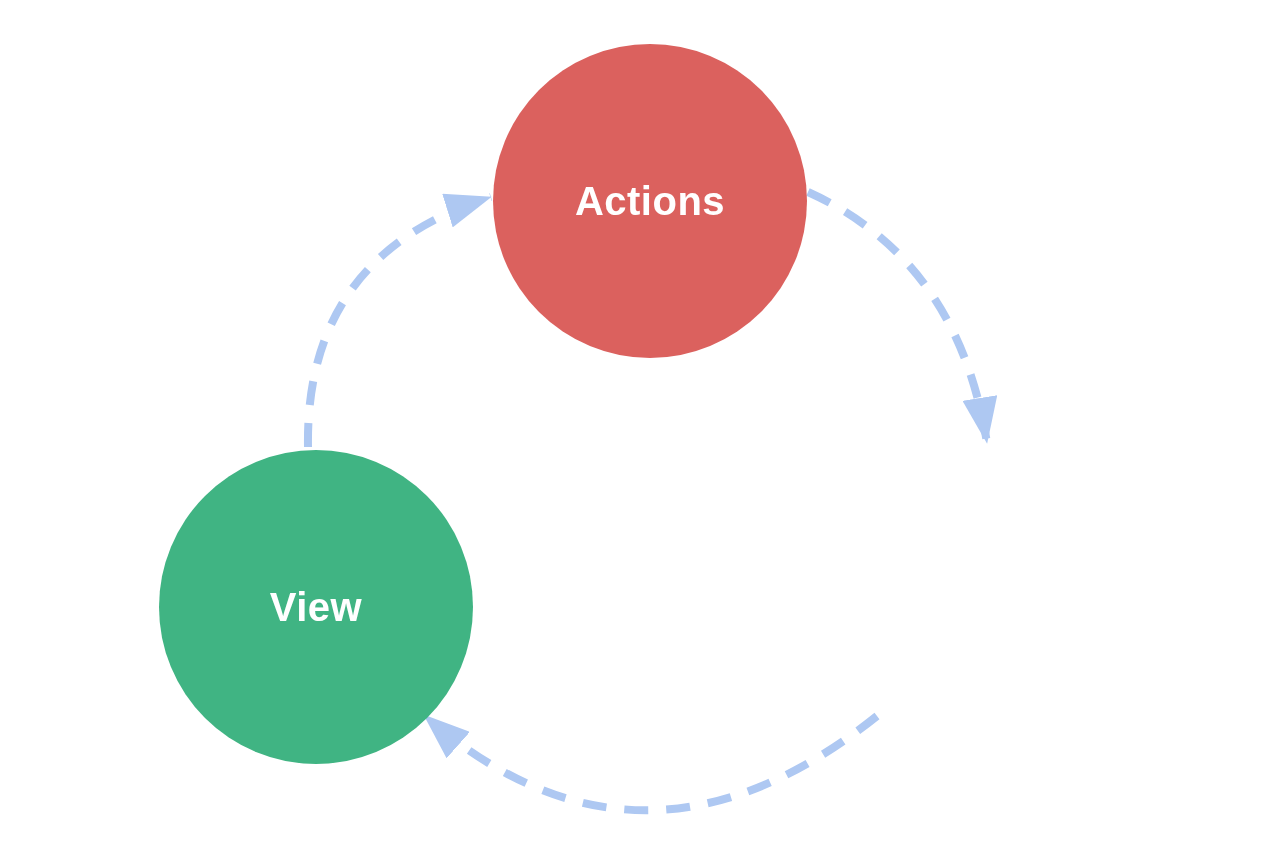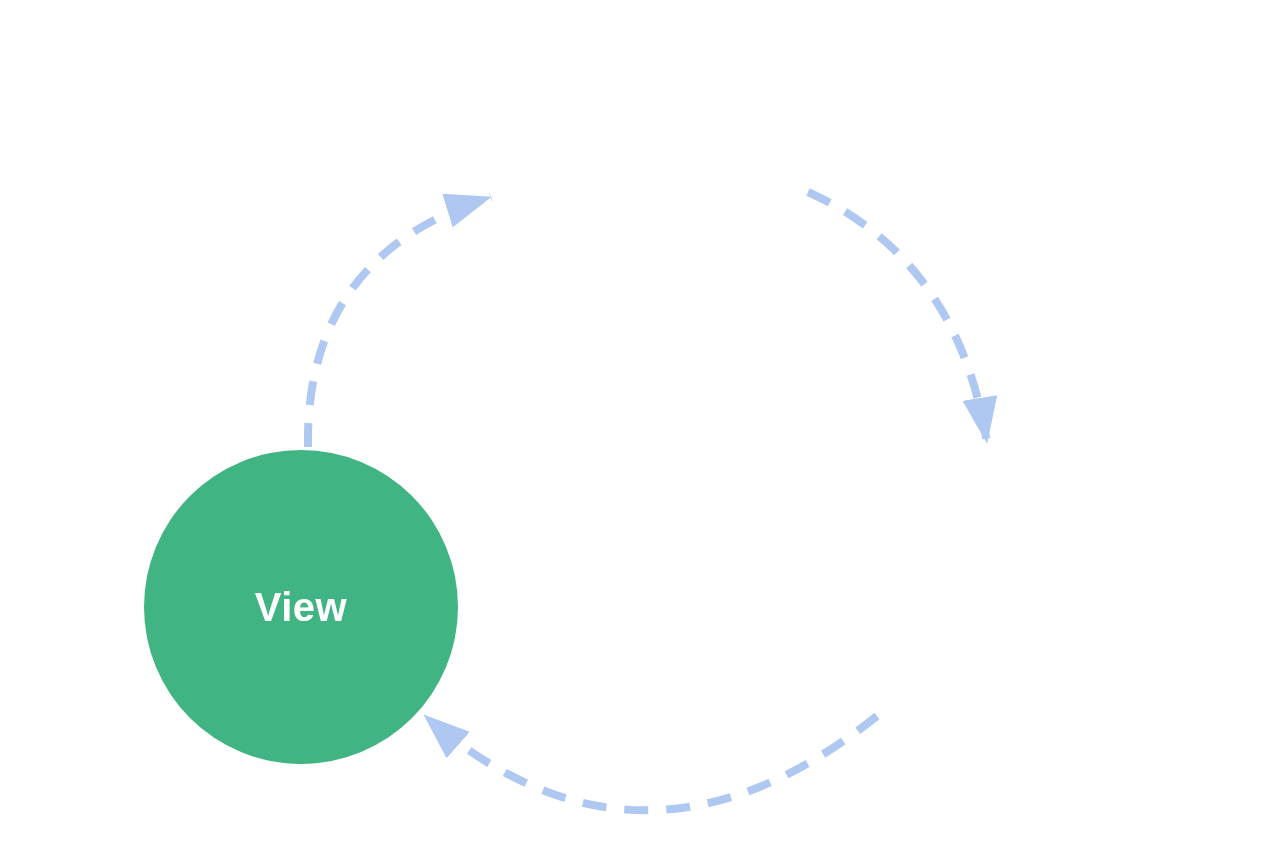--- a/index.html
+++ b/index.html
@@ -38,21 +38,21 @@
     justify-content: center;
   }
   .node-label {
     font-size: 40px;
     font-weight: 700;
     letter-spacing: 0.5px;
     line-height: 1;
     user-select: none;
   }
   .node-actions { left: 493px; top: 44px; }
-  .node-view    { left: 144px; top: 450px; }
+  .node-view    { left: 159px; top: 450px; }
   .node-state   { left: 830px; top: 446px; }
 </style>
 </head>
 <body>
 
 <div class="canvas">
 
   <svg class="arrow-layer" viewBox="0 0 1280 866" xmlns="http://www.w3.org/2000/svg">
     <defs>
       <marker id="arrowhead" viewBox="0 0 5.8 4.4" refX="5.7" refY="2.2" markerWidth="5.8" markerHeight="4.4" orient="auto" markerUnits="strokeWidth" style="fill: rgb(174, 200, 242);">
@@ -60,19 +60,22 @@
       </marker>
     </defs>
 
     <path class="edge" d="M 808 192 Q 958 260 987 443" marker-end="url(#arrowhead)" style="stroke: rgb(174, 200, 242);"></path>
 
     <path class="edge" d="M 877 716 Q 640 905 424 715" marker-end="url(#arrowhead)" style="stroke: rgb(174, 200, 242);"></path>
 
     <path class="edge" d="M 308 447 Q 305 255 491 197" marker-end="url(#arrowhead)" style="stroke: rgb(174, 200, 242);"></path>
   </svg>
 
+  <div class="node node-actions" style="background-color: rgb(219, 97, 94);">
+    <span class="node-label" style="color: rgb(255, 255, 255);">Actions</span>
+  </div>
 
   <div class="node node-view" style="background-color: rgb(64, 180, 131);">
     <span class="node-label" style="color: rgb(255, 255, 255);">View</span>
   </div>
 
 
 </div>
 
 </body></html>

